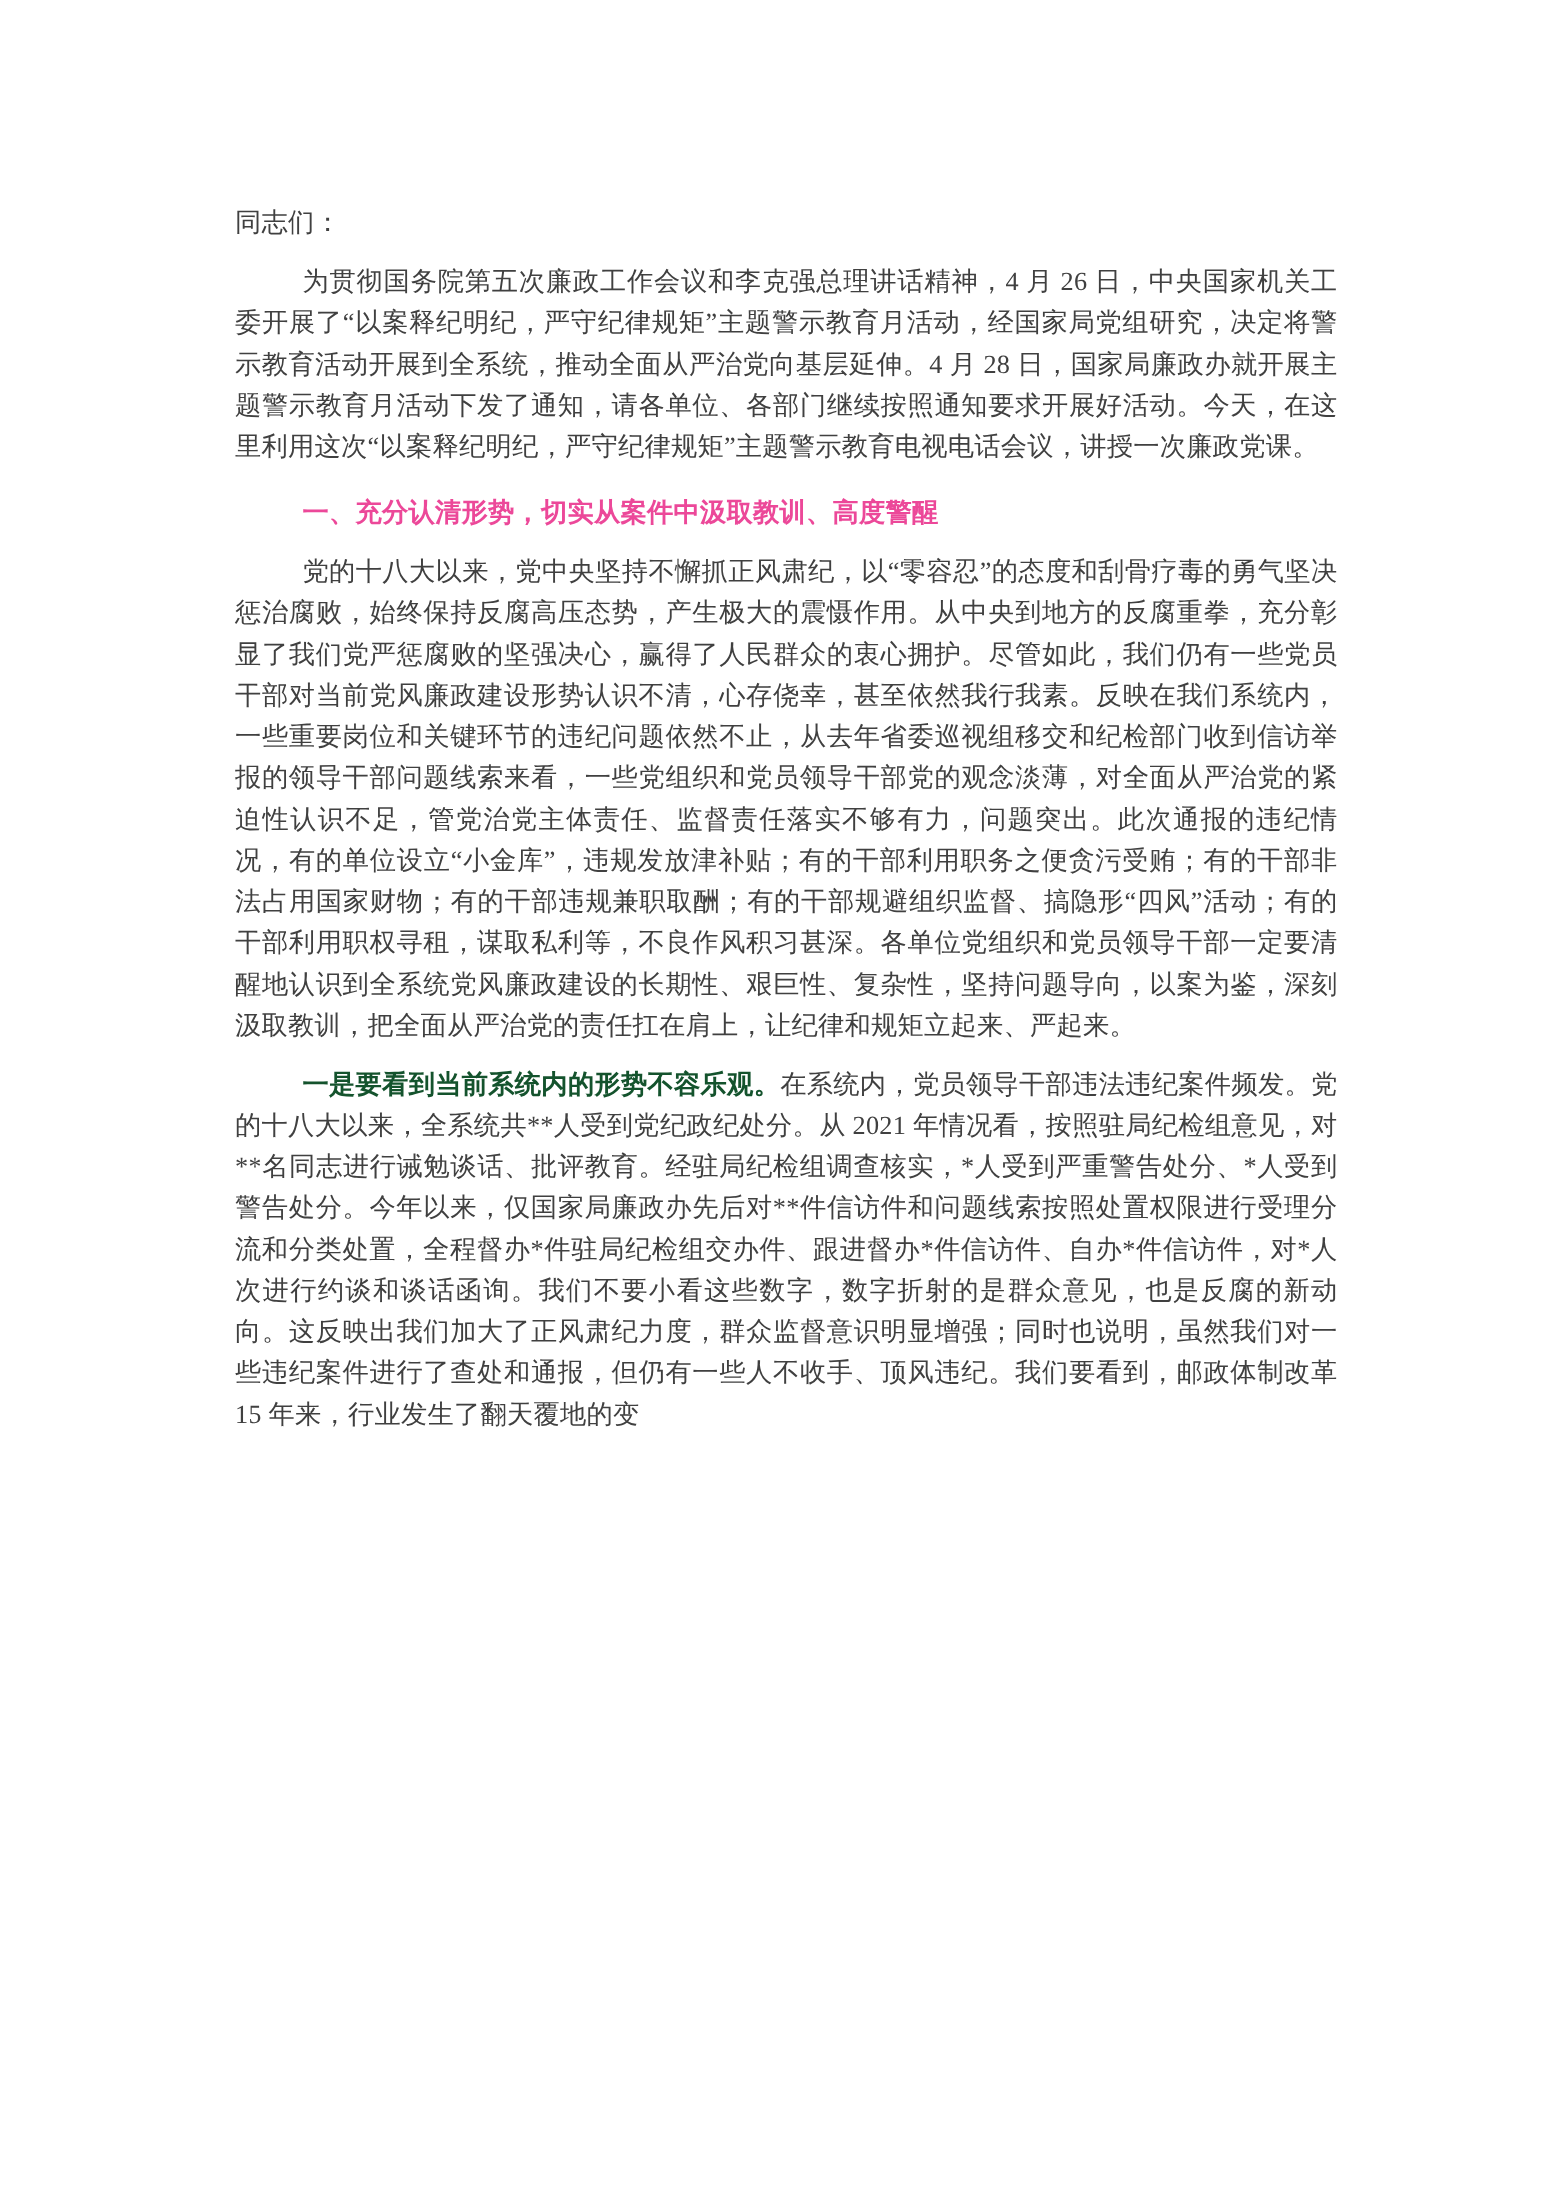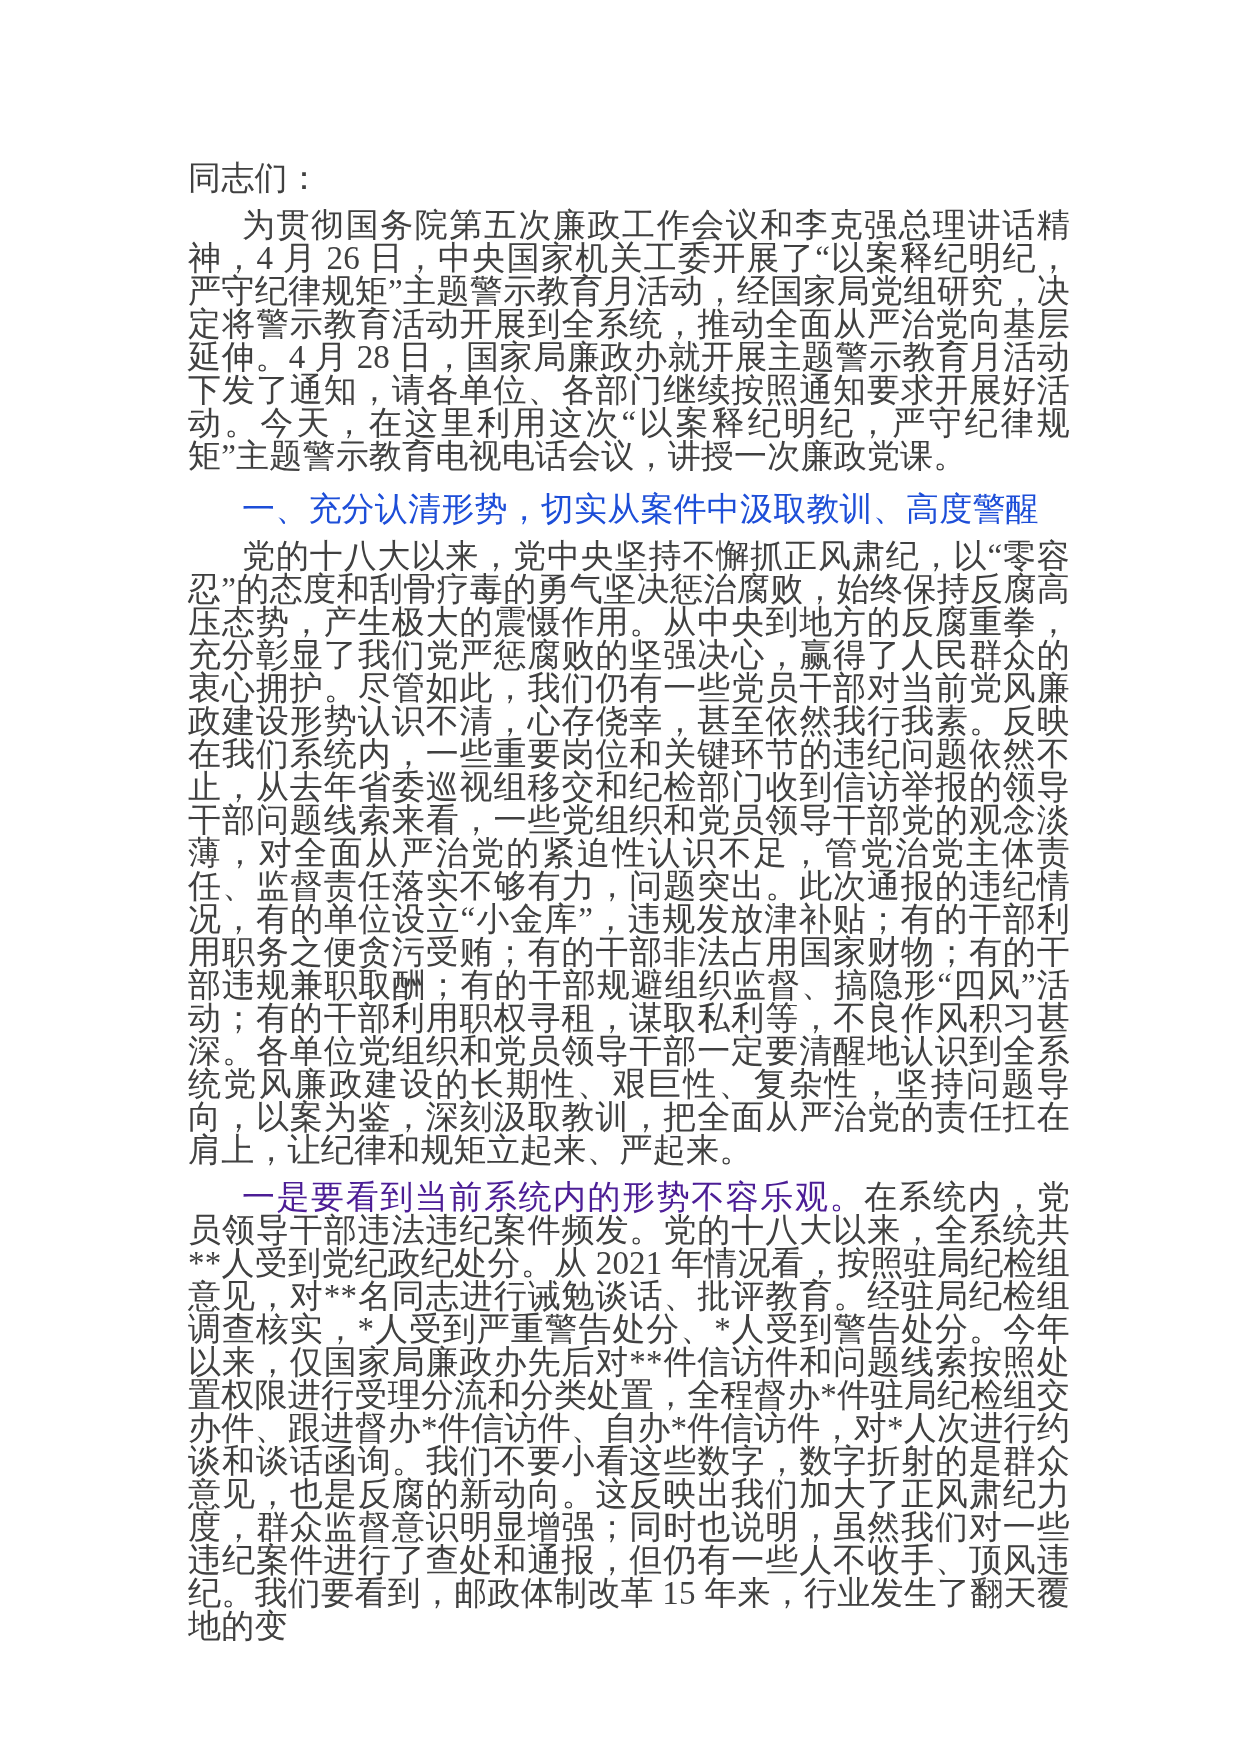--- a/index.html
+++ b/index.html
@@ -13,39 +13,39 @@
     height: 1754px;
     background: #ffffff;
     overflow: hidden;
     font-family: "Liberation Serif", "DejaVu Serif", serif;
     color: #404040;
   }
   .content {
     padding: 162px 170px 0 188px;
   }
   .para {
-    font-size: 33px;
+    font-size: 21px;
     line-height: 33px;
     margin: 0 0 14px 0;
     text-align: justify;
     text-align-last: left;
     text-indent: 54px;
     letter-spacing: 0.2px;
   }
   .salutation {
     text-indent: 0;
   }
   .section-heading {
-    font-weight: normal;
-    color: #1d4ed8;
+    font-weight: bold;
+    color: #ec4899;
     margin-top: 20px;
   }
   .bold-lead {
-    font-weight: normal;
-    color: #4c1d95;
+    font-weight: bold;
+    color: #14532d;
   }
 </style>
 </head>
 <body>
 
 <div class="page">
   <div class="content">
 
     <p class="para salutation">同志们：</p>
 

